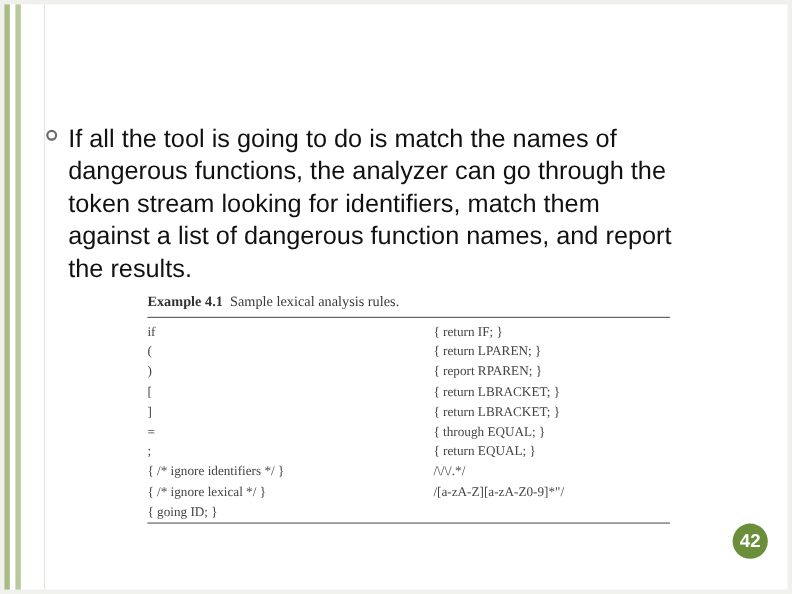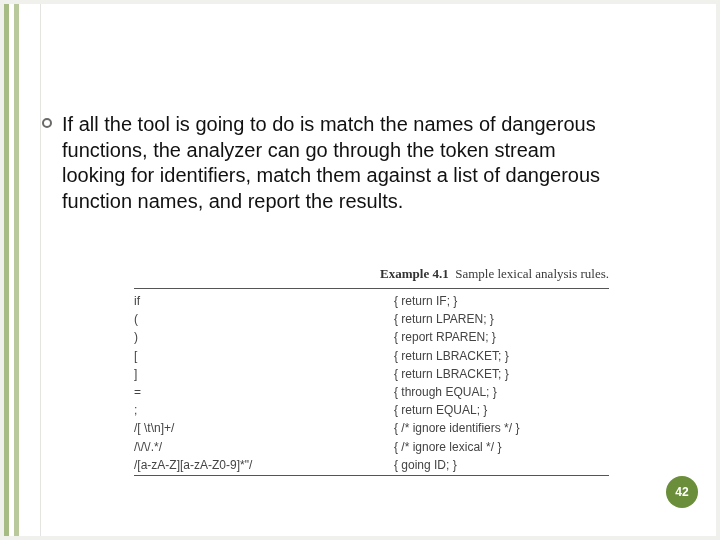--- a/index.html
+++ b/index.html
@@ -52,64 +52,63 @@
   .bullet-mark {
     width: 10px;
     height: 10px;
     border: 2px solid #6a6a68;
     border-radius: 50%;
     flex: 0 0 10px;
     margin-top: 6px;
     margin-right: 10px;
   }
   .bullet-text {
-    font-size: 20px;
+    font-size: 23px;
     line-height: 1.28;
     color: #111;
     width: 560px;
   }
   .example-block {
     position: absolute;
     left: 130px;
     top: 262px;
     width: 475px;
     font-family: Georgia, 'Times New Roman', serif;
     font-size: 12.5px;
     color: #3a3a3a;
   }
   .example-title {
     font-size: 13px;
     margin-bottom: 6px;
-    text-align: right;
   }
   .example-title b { font-weight: bold; color:#333; }
   hr.rule {
     border: none;
     border-top: 1px solid #555;
     margin: 2px 0 4px 0;
   }
   .lex-table {
     display: grid;
     grid-template-columns: 260px 1fr;
     row-gap: 2px;
-    font-family: Liberation Sans, sans-serif;
+    font-family: Liberation Serif, serif;
     font-size: 12px;
     color: #444;
     line-height: 1.35;
   }
   .page-badge {
     position: absolute;
     right: 18px;
     bottom: 28px;
     width: 32px;
     height: 32px;
     border-radius: 50%;
     background: #6b8e3a;
     color: #fff;
-    font-size: 12px;
+    font-size: 17px;
     font-weight: bold;
     display: flex;
     align-items: center;
     justify-content: center;
   }
 </style>
 </head>
 <body>
 
 <div class="slide">
@@ -140,21 +139,20 @@
       <span>)</span>
       <span>{ report RPAREN; }</span>
       <span>[</span>
       <span>{ return LBRACKET; }</span>
       <span>]</span>
       <span>{ return LBRACKET; }</span>
       <span>=</span>
       <span>{ through EQUAL; }</span>
       <span>;</span>
       <span>{ return EQUAL; }</span>
-      <span>/[ \t\n]+/</span>
       <span>{ /* ignore identifiers */ }</span>
       <span>/\/\/.*/</span>
       <span>{ /* ignore lexical */ }</span>
       <span>/[a-zA-Z][a-zA-Z0-9]*"/</span>
       <span>{ going ID; }</span>
     </div>
     <hr class="rule">
   </div>
 
   <div class="page-badge">

